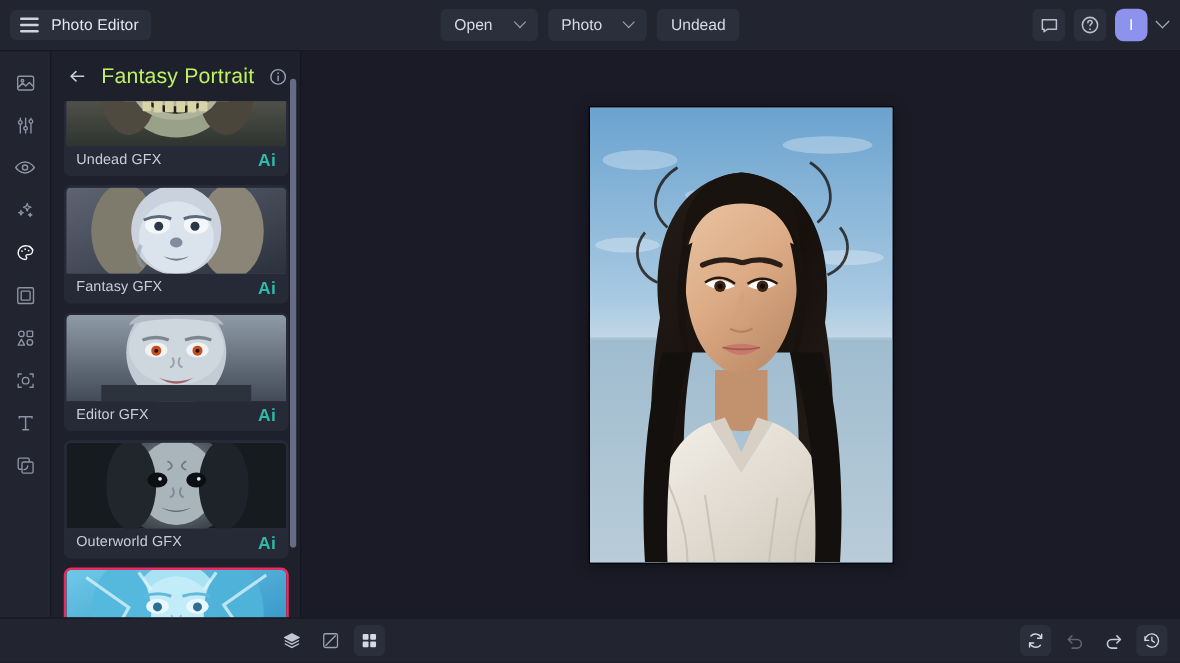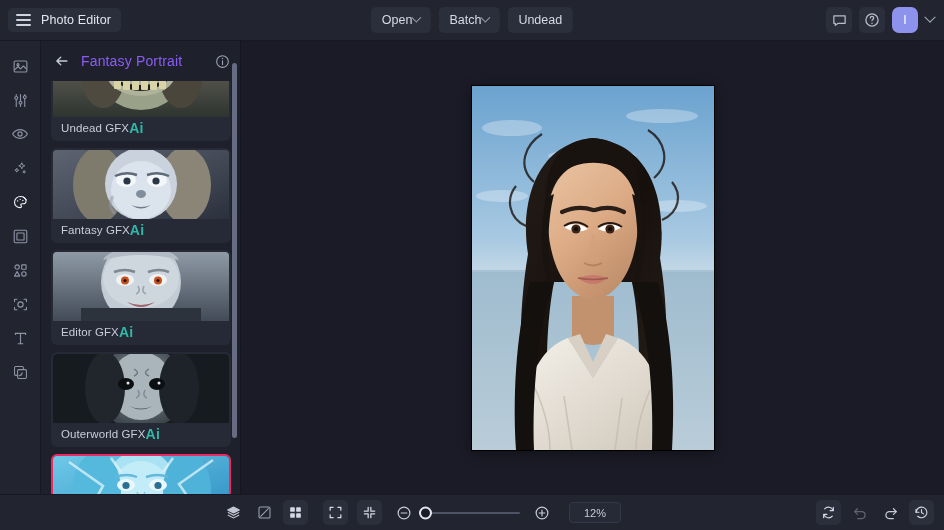--- a/index.html
+++ b/index.html
@@ -33,21 +33,21 @@
 
   .center-tools {
     position: absolute; left: 50%; transform: translateX(-50%);
     display: flex; align-items: center; gap: 8px;
   }
   .tbtn {
     background: #2b2e3b; color: #d7dae6;
     border: none; border-radius: 5px;
     height: 26px; padding: 0 11px;
     font-size: 12.5px; font-family: inherit;
-    display: flex; align-items: center; gap: 0;
+    display: flex; align-items: center; gap: 18px;
     cursor: pointer;
   }
   .chev { width: 7px; height: 7px; border-right: 1.4px solid #9aa0b4; border-bottom: 1.4px solid #9aa0b4; transform: rotate(45deg) translate(-2px,-2px); }
 
   .top-right { margin-left: auto; display: flex; align-items: center; gap: 7px; padding-right: 2px; }
   .iconbtn {
     width: 26px; height: 26px; border-radius: 5px;
     background: #2b2e3b;
     display: flex; align-items: center; justify-content: center;
     cursor: pointer;
@@ -88,21 +88,21 @@
     border-right: 1px solid #141520;
     position: relative;
   }
   .panel-head {
     height: 40px; min-height: 40px;
     display: flex; align-items: center;
     padding: 0 10px 0 12px;
     gap: 10px;
   }
   .back-arrow { width: 18px; height: 18px; display: flex; align-items: center; justify-content: center; cursor: pointer; }
-  .panel-title { color: #8b5cf6; font-size: 14px; flex: 1; letter-spacing: .15px; }
+  .panel-title { color: #bef264; font-size: 17px; flex: 1; letter-spacing: .15px; }
   .info-icon { cursor: pointer; display: flex; }
 
   .panel-scroll {
     flex: 1; overflow: hidden;
     padding: 0 9px 0 10px;
     position: relative;
   }
   .preset {
     border-radius: 6px;
     background: #262936;
@@ -113,21 +113,21 @@
   }
   .preset.selected { border-color: #ec2a62; }
   .preset-thumb {
     height: 69px;
     position: relative;
     overflow: hidden;
     background: #3a4050;
   }
   .preset-label-row {
     height: 22px;
-    display: flex; align-items: center; justify-content: flex-start;
+    display: flex; align-items: center; justify-content: space-between;
     padding: 0 8px;
   }
   .preset-name { color: #c9cdda; font-size: 11.5px; letter-spacing: .1px; white-space: nowrap; overflow: hidden; text-overflow: ellipsis; }
   .ai-badge { color: #2fb9a8; font-size: 14px; font-weight: bold; letter-spacing: .3px; }
 
   .scrollbar {
     position: absolute; right: 3px; top: 22px;
     width: 5px; height: 375px;
     background: #666c82; border-radius: 3px;
     cursor: pointer;
@@ -204,21 +204,21 @@
         </span>
       <span class="brand-label">Photo Editor</span>
     </div>
 
     <div class="center-tools">
       <button class="tbtn">
         <span>Open</span>
         <span class="chev"></span>
       </button>
       <button class="tbtn">
-        <span>Batch</span>
+        <span>Photo</span>
         <span class="chev"></span>
       </button>
       <button class="tbtn">
         <span>Undead</span>
       </button>
     </div>
 
     <div class="top-right">
       <div class="iconbtn">
         <svg width="15" height="15" viewBox="0 0 16 16" fill="none" stroke="#b9bdcc" stroke-width="1.3">
@@ -626,48 +626,20 @@
       <div class="bbtn boxed">
         <svg width="15" height="15" viewBox="0 0 18 18" fill="#d5d9e6">
           <rect x="2.6" y="2.6" width="5.6" height="5.6" rx="1"></rect>
           <rect x="9.8" y="2.6" width="5.6" height="5.6" rx="1"></rect>
           <rect x="2.6" y="9.8" width="5.6" height="5.6" rx="1"></rect>
           <rect x="9.8" y="9.8" width="5.6" height="5.6" rx="1"></rect>
         </svg>
       </div>
     </div>
 
-    <div class="bb-center">
-      <div class="bbtn boxed">
-        <svg width="15" height="15" viewBox="0 0 18 18" fill="none" stroke="#d5d9e6" stroke-width="1.5">
-          <path d="M2.6 6.2V2.8h3.5M15.4 6.2V2.8h-3.5M2.6 11.8v3.4h3.5M15.4 11.8v3.4h-3.5" stroke-linecap="round" stroke-linejoin="round"></path>
-        </svg>
-      </div>
-      <div class="bbtn boxed">
-        <svg width="15" height="15" viewBox="0 0 18 18" fill="none" stroke="#d5d9e6" stroke-width="1.5">
-          <path d="M7.4 2.8v4.6H2.8M10.6 2.8v4.6h4.6M7.4 15.2v-4.6H2.8M10.6 15.2v-4.6h4.6" stroke-linecap="round" stroke-linejoin="round"></path>
-        </svg>
-      </div>
-      <div class="bbtn">
-        <svg width="16" height="16" viewBox="0 0 18 18" fill="none" stroke="#c6cada" stroke-width="1.35">
-          <circle cx="9" cy="9" r="6.6"></circle>
-          <path d="M5.8 9h6.4" stroke-linecap="round"></path>
-        </svg>
-      </div>
-      <div class="slider-track">
-        <span class="slider-knob"></span>
-      </div>
-      <div class="bbtn">
-        <svg width="16" height="16" viewBox="0 0 18 18" fill="none" stroke="#c6cada" stroke-width="1.35">
-          <circle cx="9" cy="9" r="6.6"></circle>
-          <path d="M5.8 9h6.4M9 5.8v6.4" stroke-linecap="round"></path>
-        </svg>
-      </div>
-      <div class="zoom-field">12%</div>
-    </div>
 
     <div class="bb-right">
       <div class="bbtn boxed">
         <svg width="15" height="15" viewBox="0 0 18 18" fill="none" stroke="#d5d9e6" stroke-width="1.35">
           <path d="M14.6 6.6A6.1 6.1 0 0 0 4.4 4.6" stroke-linecap="round"></path>
           <path d="M3.4 11.4a6.1 6.1 0 0 0 10.2 2" stroke-linecap="round"></path>
           <path d="M14.8 2.8v3.9h-3.9M3.2 15.2v-3.9h3.9" stroke-linecap="round" stroke-linejoin="round"></path>
         </svg>
       </div>
       <div class="bbtn disabled">

